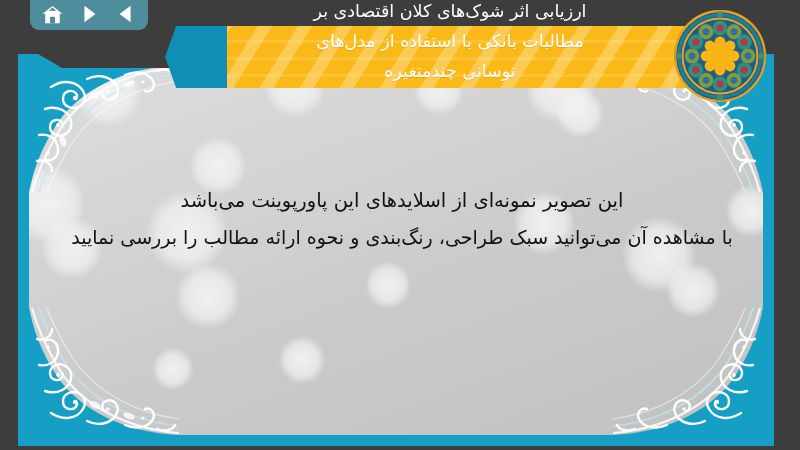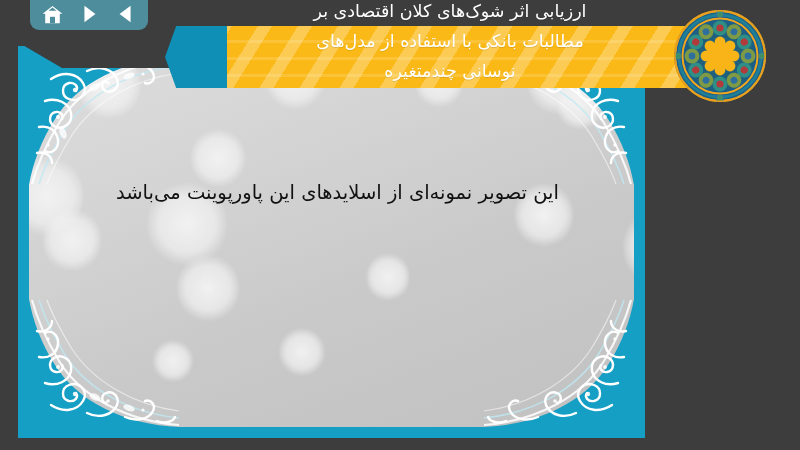--- a/index.html
+++ b/index.html
@@ -23,27 +23,26 @@
     z-index:60;
   }
   .navbtn{
     width:24px;height:24px;display:flex;align-items:center;justify-content:center;
     cursor:pointer;
   }
   .navbtn svg{display:block;}
 
   
   #slide{
-    position:absolute;left:18px;top:46px;width:611px;height:392px;
+    position:absolute;left:18px;top:54px;width:756px;height:392px;
     overflow:hidden;
     background:
       radial-gradient(circle at 22% 16%, rgba(255,255,255,.95) 0%, rgba(255,255,255,0) 7%),
       linear-gradient(135deg,#e9e9e9 0%,#d2d2d2 45%,#c9c9c9 100%);
     z-index:10;
-    padding-left:16px;
   }
 
   
   #slide::before{
     content:"";position:absolute;inset:0;
     border:11px solid #159fc4;
     box-sizing:border-box;pointer-events:none;z-index:5;
   }
 
   
@@ -295,20 +294,21 @@
           <circle cx="46" cy="33" r="2.2"></circle>
             <circle cx="29" cy="60" r="1.9"></circle>
           <circle cx="79" cy="26" r="1.8"></circle>
             <circle cx="19" cy="88" r="1.7"></circle>
         </g>
       </svg>
     </div>
 
     <div id="body-text">
       <div class="ln l1">این تصویر نمونه‌ای از اسلایدهای این پاورپوینت می‌باشد</div>
+      <div class="ln">با مشاهده آن می‌توانید سبک طراحی، رنگ‌بندی و نحوه ارائه مطالب را بررسی نمایید</div>
     </div>
 
   </div>
 
   <div id="wedge"></div>
   <div id="tabright"></div>
   <div id="notch"></div>
 
   <div id="banner">
     <div class="stripes"></div>

